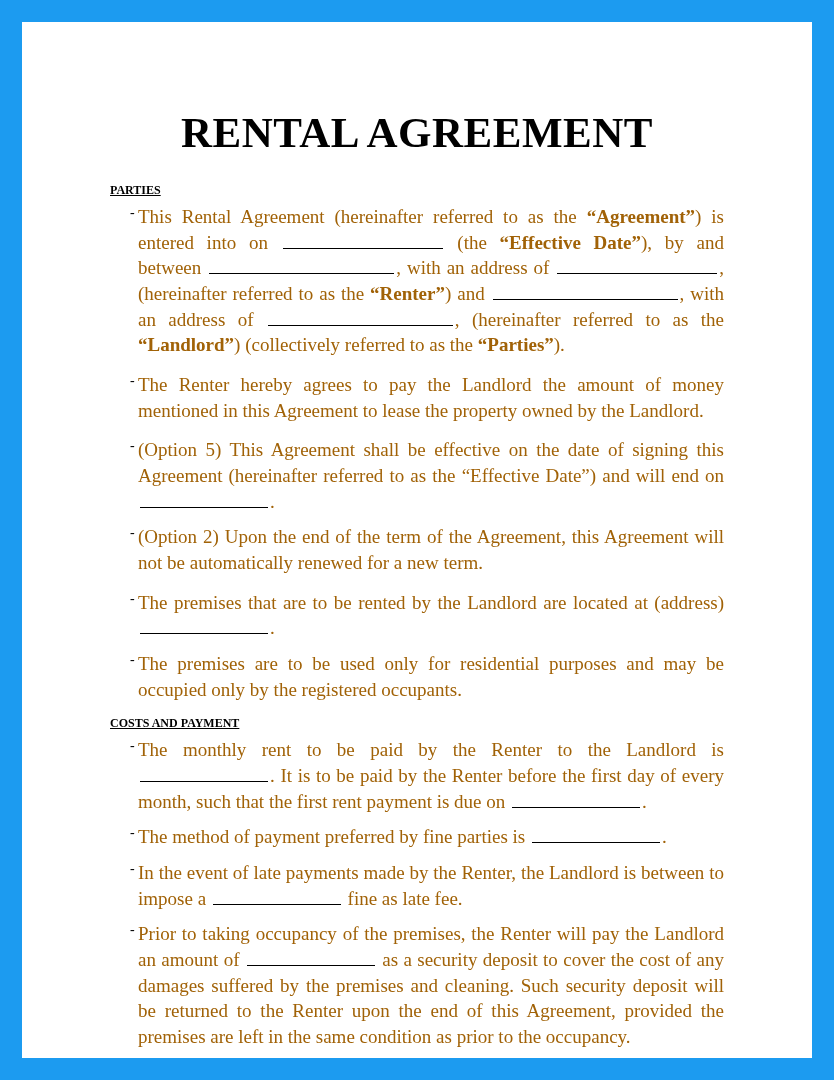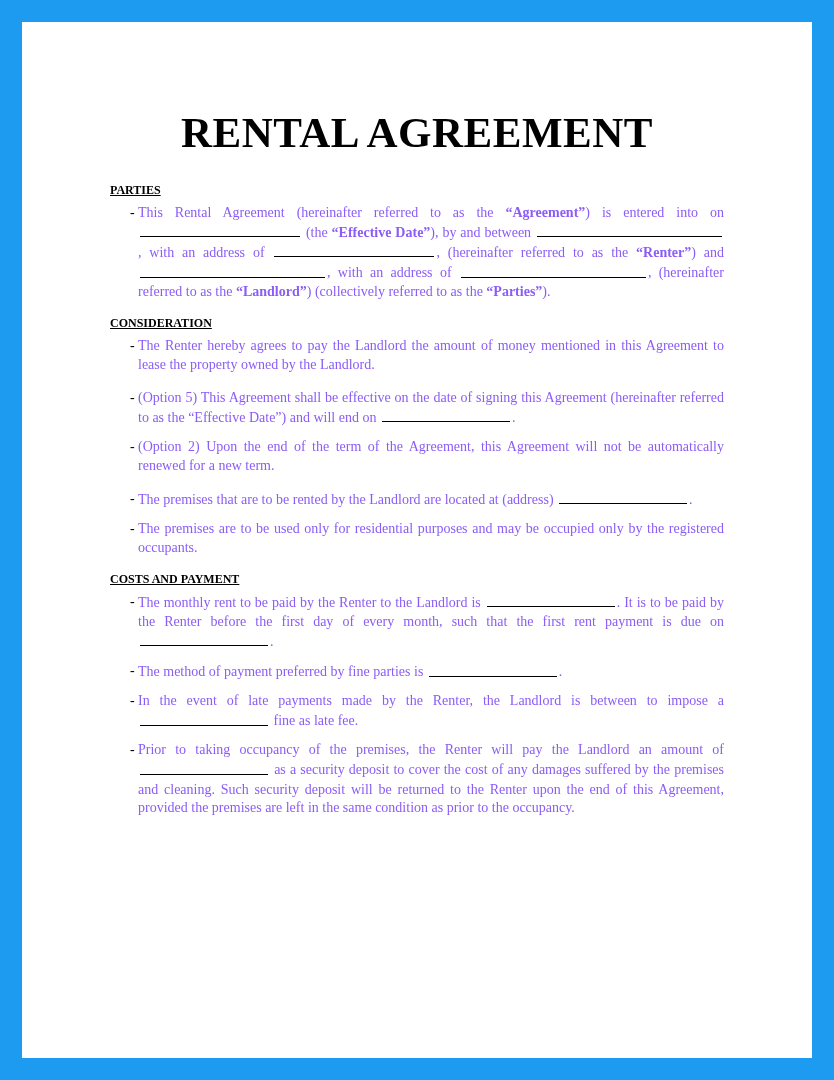--- a/index.html
+++ b/index.html
@@ -63,24 +63,24 @@
     width: 28px;
     flex: 0 0 28px;
     padding-left: 20px;
     box-sizing: border-box;
     font-size: 14px;
     line-height: 1.35;
     color: #000;
   }
   .btext {
     flex: 1 1 auto;
-    font-size: 14px;
+    font-size: 19px;
     line-height: 1.35;
     text-align: justify;
-    color: #8b5cf6;
+    color: #a16207;
     hyphens: none;
   }
   .btext b { font-weight: bold; }
   .blank {
     display: inline-block;
     border-bottom: 1px solid #000;
     height: 0.95em;
     vertical-align: baseline;
     margin: 0 2px;
   }
@@ -98,21 +98,20 @@
         <div class="section">
           <div class="section-head">PARTIES</div>
           <div class="bullet-list">
             <div class="bullet">
               <div class="dash">-</div>
               <div class="btext"><span>This Rental Agreement (hereinafter referred to as the </span><b>“Agreement”</b><span>) is entered into on </span><span class="blank b-lg"></span><span> (the </span><b>“Effective Date”</b><span>), by and between </span><span class="blank b-xl"></span><span>, with an address of </span><span class="blank b-lg"></span><span>, (hereinafter referred to as the </span><b>“Renter”</b><span>) and </span><span class="blank b-xl"></span><span>, with an address of </span><span class="blank b-xl"></span><span>, (hereinafter referred to as the </span><b>“Landlord”</b><span>) (collectively referred to as the </span><b>“Parties”</b><span>).</span></div>
             </div>
           </div>
         </div>
         <div class="section">
-          <div class="section-head">CONSIDERATION</div>
           <div class="bullet-list">
             <div class="bullet">
               <div class="dash">-</div>
               <div class="btext"><span>The Renter hereby agrees to pay the Landlord the amount of money mentioned in this Agreement to lease the property owned by the Landlord.</span></div>
             </div>
           </div>
         </div>
         <div class="section">
           <div class="bullet-list">
             <div class="bullet">

